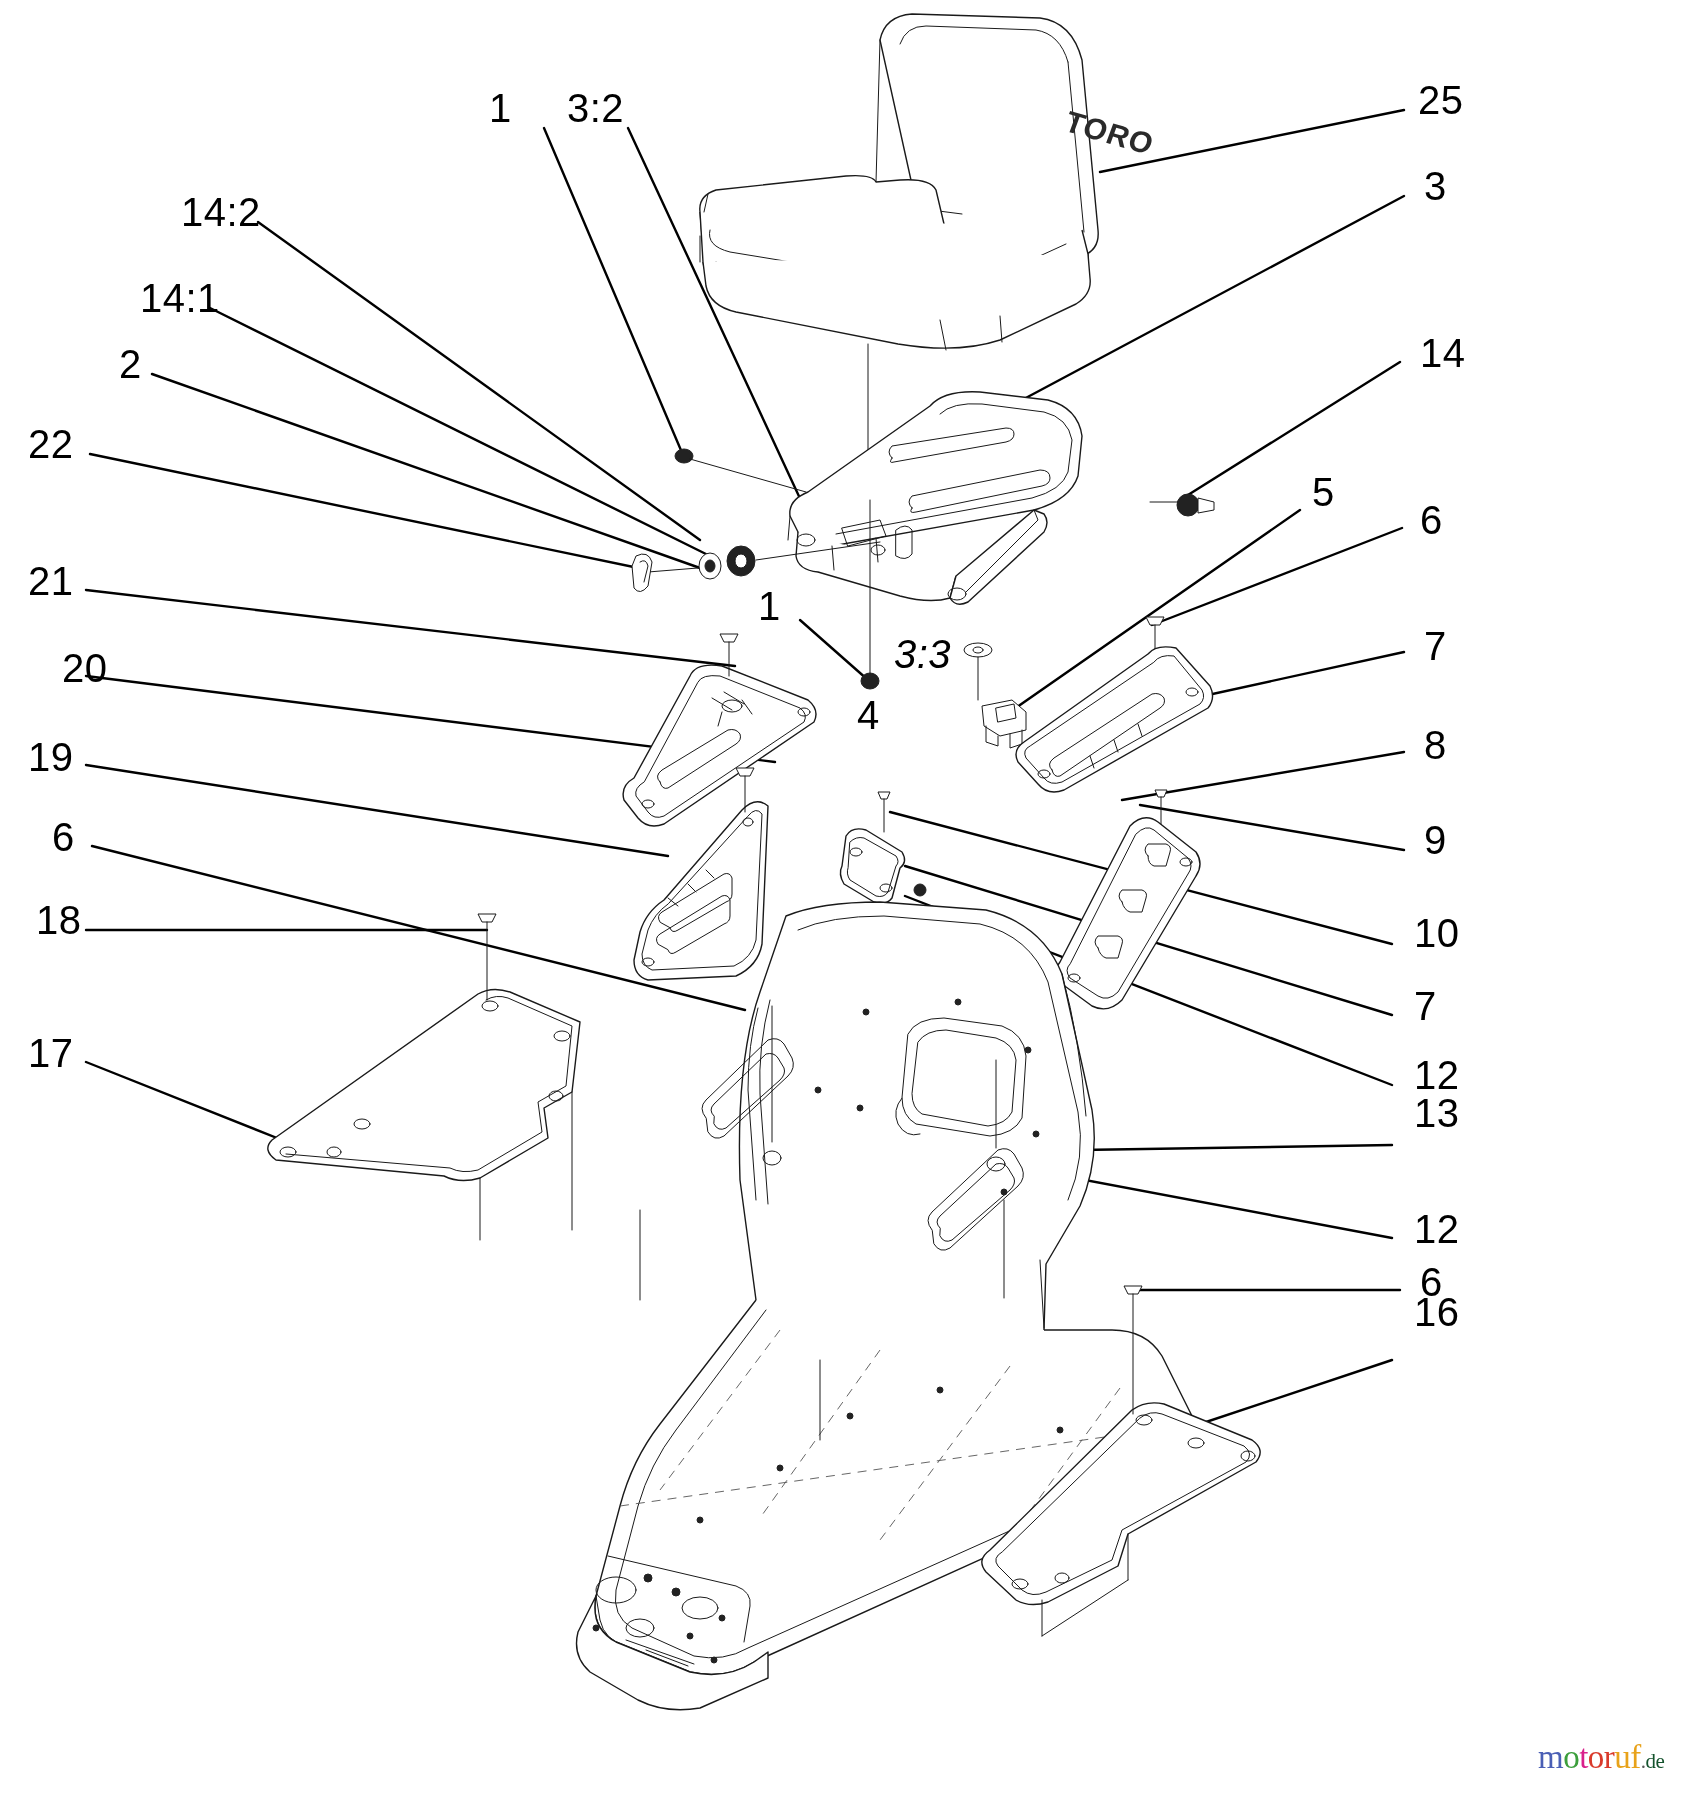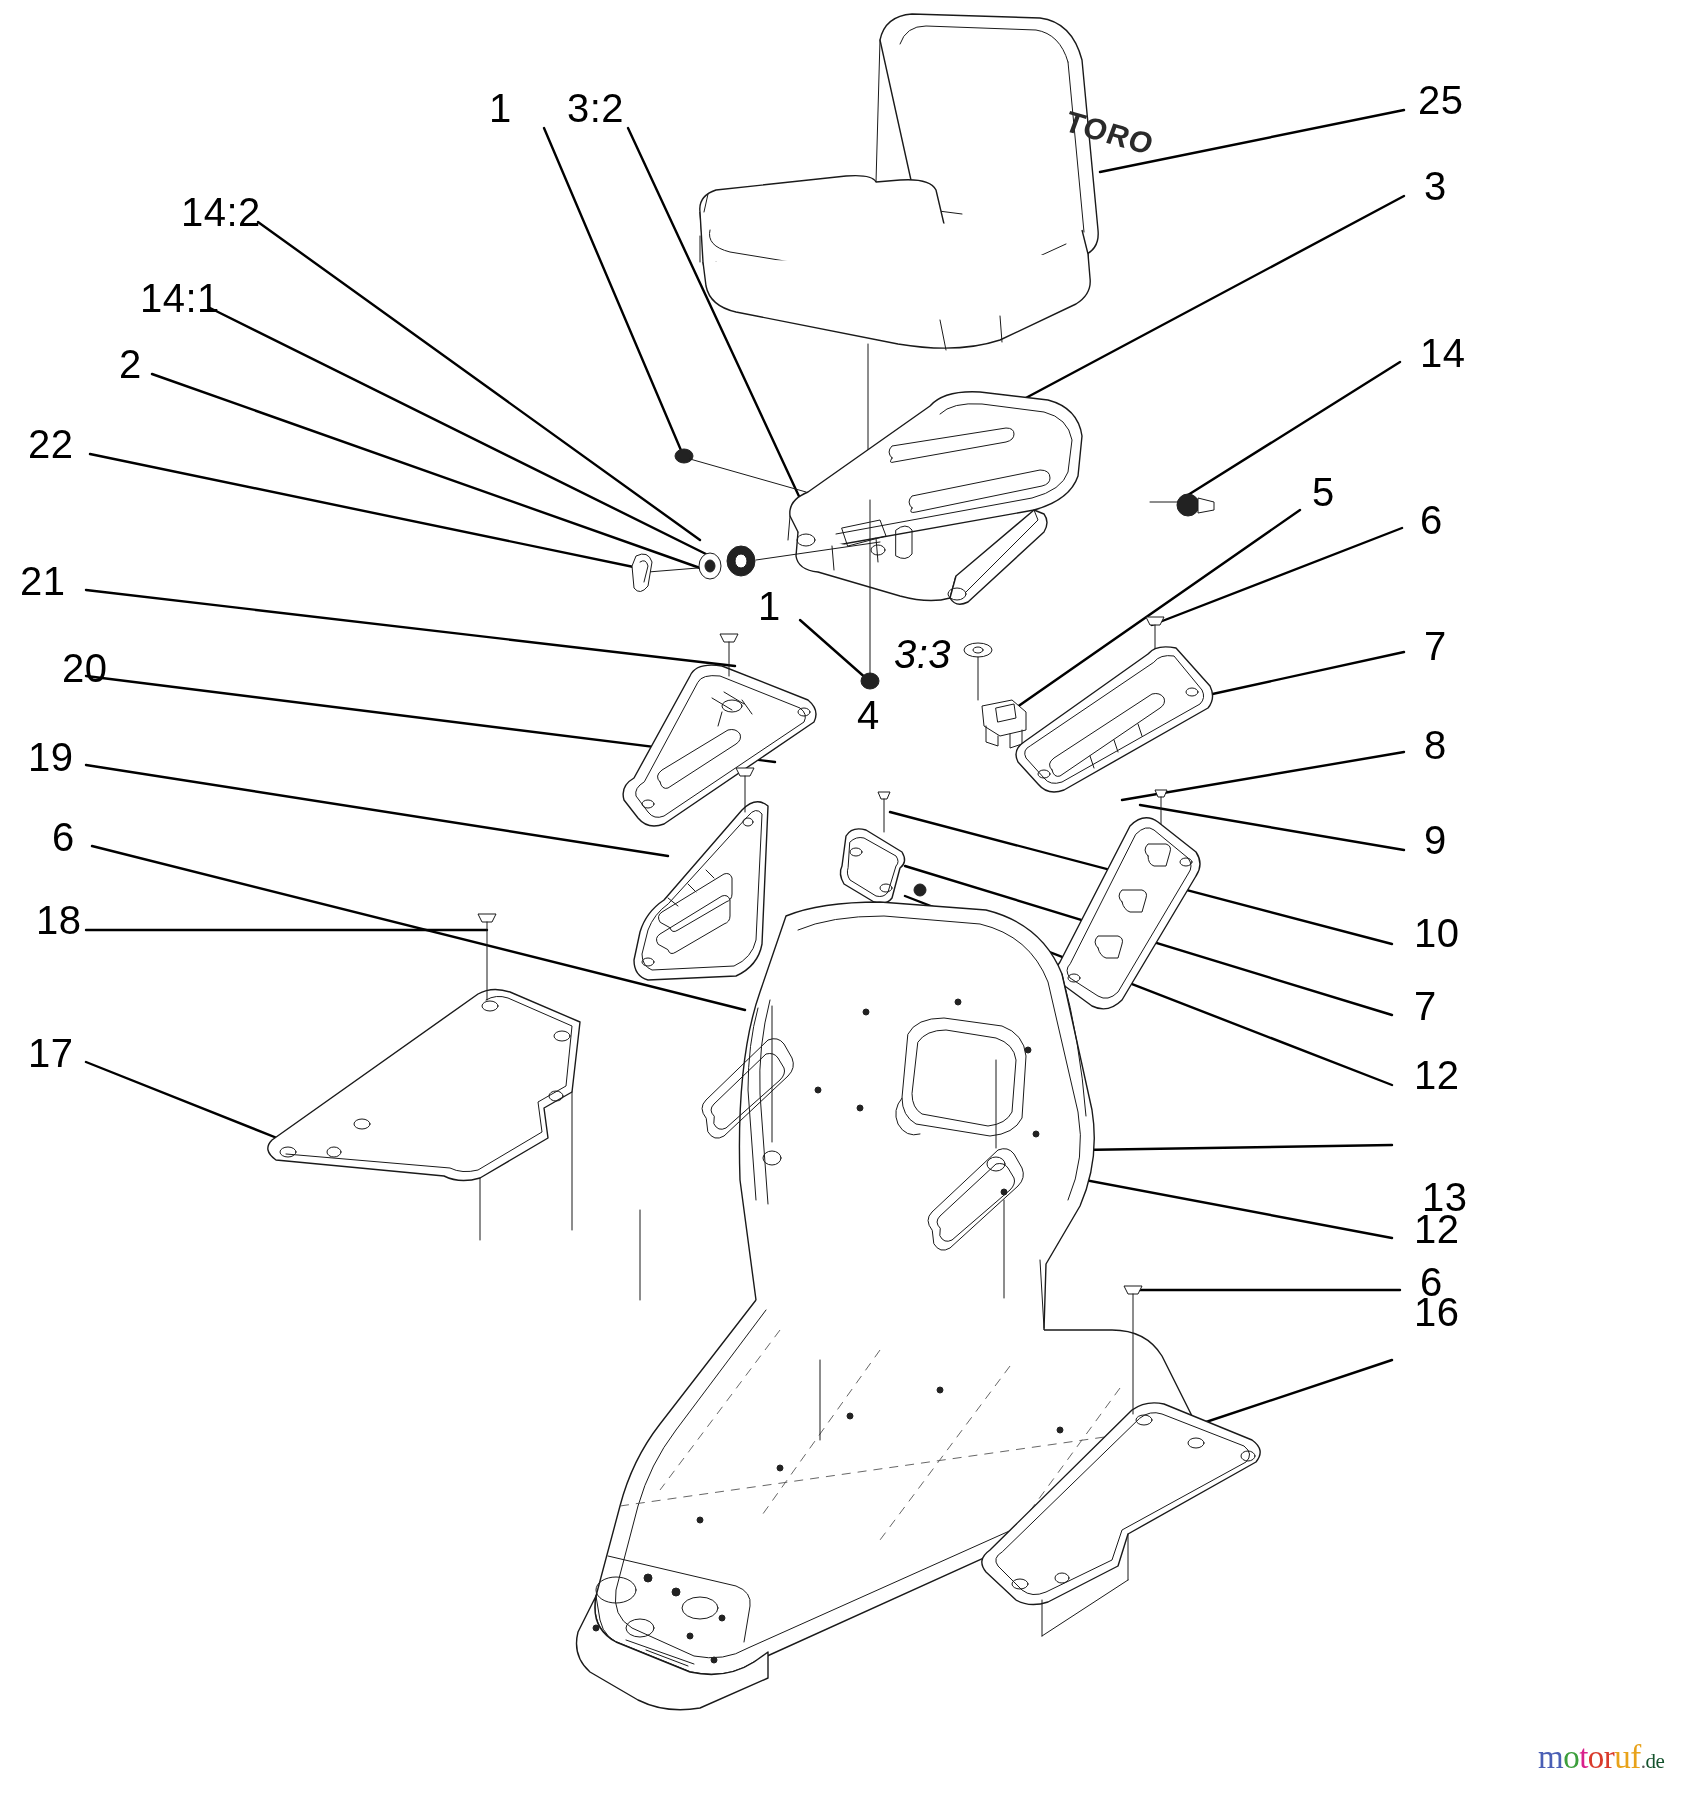--- a/index.html
+++ b/index.html
@@ -391,36 +391,36 @@
   <div class="callout" style="left:567px; top:88px;">3:2</div>
   <div class="callout" style="left:1418px; top:80px;">25</div>
   <div class="callout" style="left:181px; top:192px;">14:2</div>
   <div class="callout" style="left:1424px; top:166px;">3</div>
   <div class="callout" style="left:140px; top:278px;">14:1</div>
   <div class="callout" style="left:119px; top:344px;">2</div>
   <div class="callout" style="left:1420px; top:333px;">14</div>
   <div class="callout" style="left:28px;  top:424px;text-align:center;">22</div>
   <div class="callout" style="left:1312px; top:472px;">5</div>
   <div class="callout" style="left:1420px; top:500px;">6</div>
-  <div class="callout" style="left:20px;  top:561px;">21</div>
+  <div class="callout" style="left:28px;  top:561px;">21</div>
   <div class="callout" style="left:758px; top:586px;">1</div>
   <div class="callout" style="left:1424px; top:626px;">7</div>
   <div class="callout" style="left:28px;  top:648px;margin-left:34px;">20</div>
   <div class="callout" style="left:894px; top:634px;font-style:italic;">3:3</div>
   <div class="callout" style="left:1424px; top:725px;">8</div>
   <div class="callout" style="left:857px; top:695px;">4</div>
   <div class="callout" style="left:28px;  top:737px;">19</div>
   <div class="callout" style="left:1424px; top:820px;">9</div>
   <div class="callout" style="left:52px;  top:817px;">6</div>
   <div class="callout" style="left:1414px; top:913px;">10</div>
   <div class="callout" style="left:36px;  top:900px;">18</div>
   <div class="callout" style="left:1414px; top:986px;">7</div>
   <div class="callout" style="left:28px;  top:1033px;">17</div>
   <div class="callout" style="left:1414px; top:1055px;">12</div>
-  <div class="callout" style="left:1414px; top:1177px;margin-left:8px;">13</div>
+  <div class="callout" style="left:1414px; top:1093px;">13</div>
   <div class="callout" style="left:1414px; top:1209px;">12</div>
   <div class="callout" style="left:1420px; top:1262px;">6</div>
   <div class="callout" style="left:1414px; top:1292px;">16</div>
 
   <div id="watermark">
     <span class="wm-m">m</span><span class="wm-o1">o</span><span class="wm-t">t</span><span class="wm-o2">o</span><span class="wm-r">r</span><span class="wm-u">u</span><span class="wm-f">f</span><span class="wm-dot">.</span><span class="wm-de">de</span>
   </div>
 
 </div>
 

